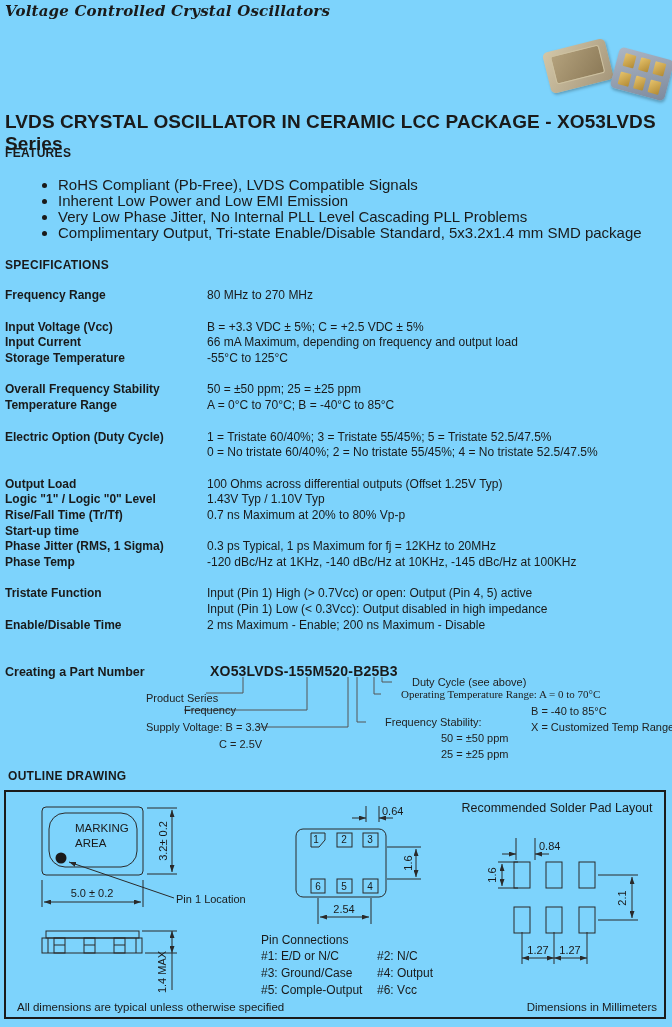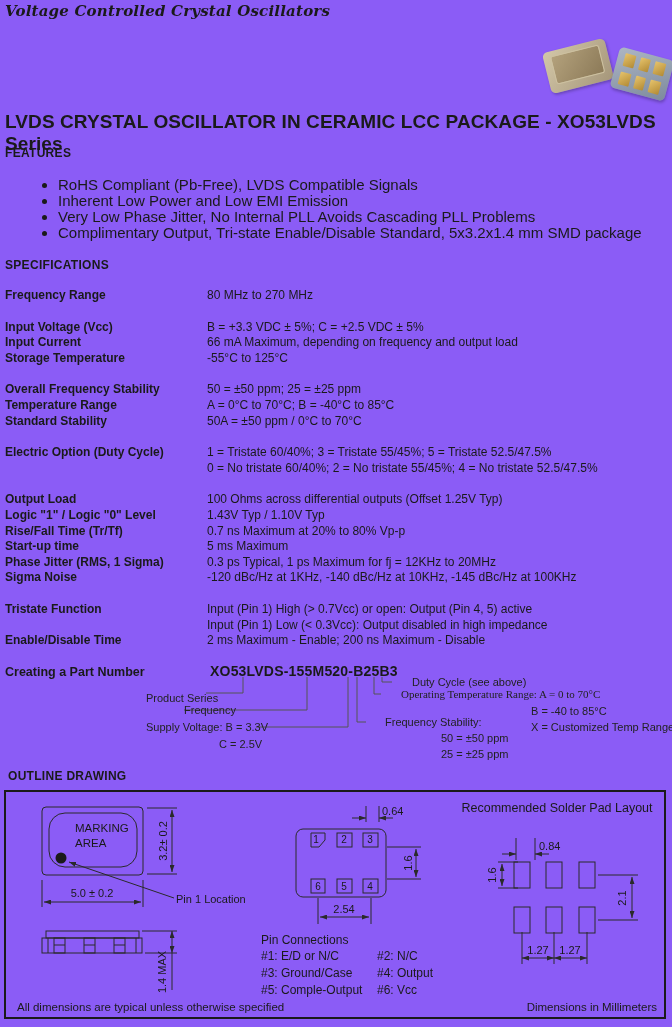--- a/index.html
+++ b/index.html
@@ -1,17 +1,17 @@
 <!DOCTYPE html>
 <html><head>
 <meta charset="utf-8">
 <style>
   html,body { margin:0; padding:0; background:#fff; }
   #page {
-    position:relative; width:672px; height:1027px; background:#8b5cf6;
+    position:relative; width:672px; height:1027px; background:#7dd3fc;
     font-family:"Liberation Sans", sans-serif; color:#1a1a1a; overflow:hidden;
   }
   .doc-title {
     position:absolute; left:5px; top:2px;
     font-family:"DejaVu Serif", serif; font-style:italic; font-weight:bold;
     font-size:15px; letter-spacing:0.2px;
   }
   .main-heading { position:absolute; left:5px; top:111px; font-size:19px; font-weight:bold; letter-spacing:0.1px; }
   .section-heading { position:absolute; font-size:12px; font-weight:bold; letter-spacing:0.3px; }
   #features-heading { left:5px; top:146px; }
@@ -91,21 +91,21 @@
       <span class="chip-pad"></span>
     </div>
   </div>
 
   <div class="main-heading">LVDS CRYSTAL OSCILLATOR IN CERAMIC LCC PACKAGE - XO53LVDS Series</div>
 
   <div class="section-heading" id="features-heading">FEATURES</div>
   <ul class="features-list">
     <li>RoHS Compliant (Pb-Free), LVDS Compatible Signals</li>
     <li>Inherent Low Power and Low EMI Emission</li>
-    <li>Very Low Phase Jitter, No Internal PLL Avoids Cascading PLL Problems</li>
+    <li>Very Low Phase Jitter, No Internal PLL Level Cascading PLL Problems</li>
     <li>Complimentary Output, Tri-state Enable/Disable Standard, 5x3.2x1.4 mm SMD package</li>
   </ul>
 
   <div class="section-heading" id="specs-heading">SPECIFICATIONS</div>
 
   <div class="specs">
     <div class="spec-group">
       <div class="spec-row">
         <div class="spec-label">Frequency Range</div>
         <div class="spec-value">80 MHz to 270 MHz</div>
@@ -126,24 +126,20 @@
       </div>
     </div>
     <div class="spec-group">
       <div class="spec-row">
         <div class="spec-label">Overall Frequency Stability</div>
         <div class="spec-value">50 = ±50 ppm;  25 = ±25 ppm</div>
       </div>
       <div class="spec-row">
         <div class="spec-label">Temperature Range</div>
         <div class="spec-value">A = 0°C to 70°C;  B = -40°C to 85°C</div>
-      </div>
-      <div class="spec-row">
-        <div class="spec-label">Standard Stability</div>
-        <div class="spec-value">50A = ±50 ppm / 0°C to 70°C</div>
       </div>
     </div>
     <div class="spec-group">
       <div class="spec-row">
         <div class="spec-label">Electric Option (Duty Cycle)</div>
         <div class="spec-value">
           <div>1 = Tristate 60/40%; 3 = Tristate 55/45%; 5 = Tristate 52.5/47.5%</div>
           <div>0 = No tristate 60/40%; 2 = No tristate 55/45%; 4 = No tristate 52.5/47.5%</div>
         </div>
       </div>
@@ -156,28 +152,27 @@
       <div class="spec-row">
         <div class="spec-label">Logic "1" / Logic "0" Level</div>
         <div class="spec-value">1.43V Typ / 1.10V Typ</div>
       </div>
       <div class="spec-row">
         <div class="spec-label">Rise/Fall Time (Tr/Tf)</div>
         <div class="spec-value">0.7 ns Maximum at 20% to 80% Vp-p</div>
       </div>
       <div class="spec-row">
         <div class="spec-label">Start-up time</div>
-        <div class="spec-value">5 ms Maximum</div>
       </div>
       <div class="spec-row">
         <div class="spec-label">Phase Jitter (RMS, 1 Sigma)</div>
         <div class="spec-value">0.3 ps Typical, 1 ps Maximum for fj = 12KHz to 20MHz</div>
       </div>
       <div class="spec-row">
-        <div class="spec-label">Sigma Noise</div>
+        <div class="spec-label">Phase Temp</div>
         <div class="spec-value">-120 dBc/Hz at 1KHz, -140 dBc/Hz at 10KHz, -145 dBc/Hz at 100KHz</div>
       </div>
     </div>
     <div class="spec-group">
       <div class="spec-row">
         <div class="spec-label">Tristate Function</div>
         <div class="spec-value">
           <div>Input (Pin 1) High (&gt; 0.7Vcc) or open: Output (Pin 4, 5) active</div>
           <div>Input (Pin 1) Low (&lt; 0.3Vcc): Output disabled in high impedance</div>
         </div>

